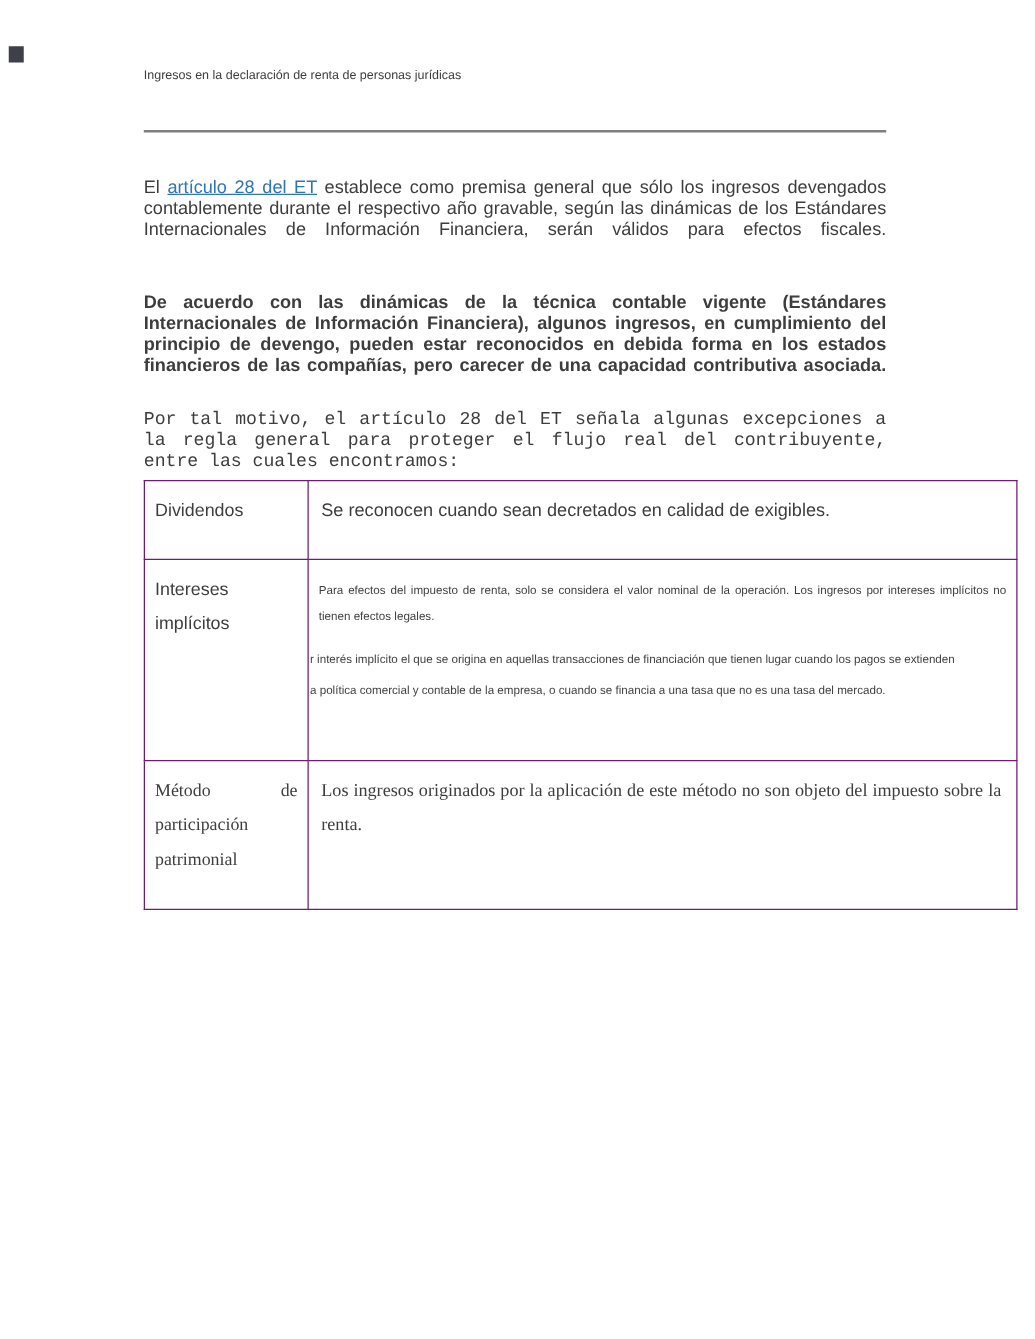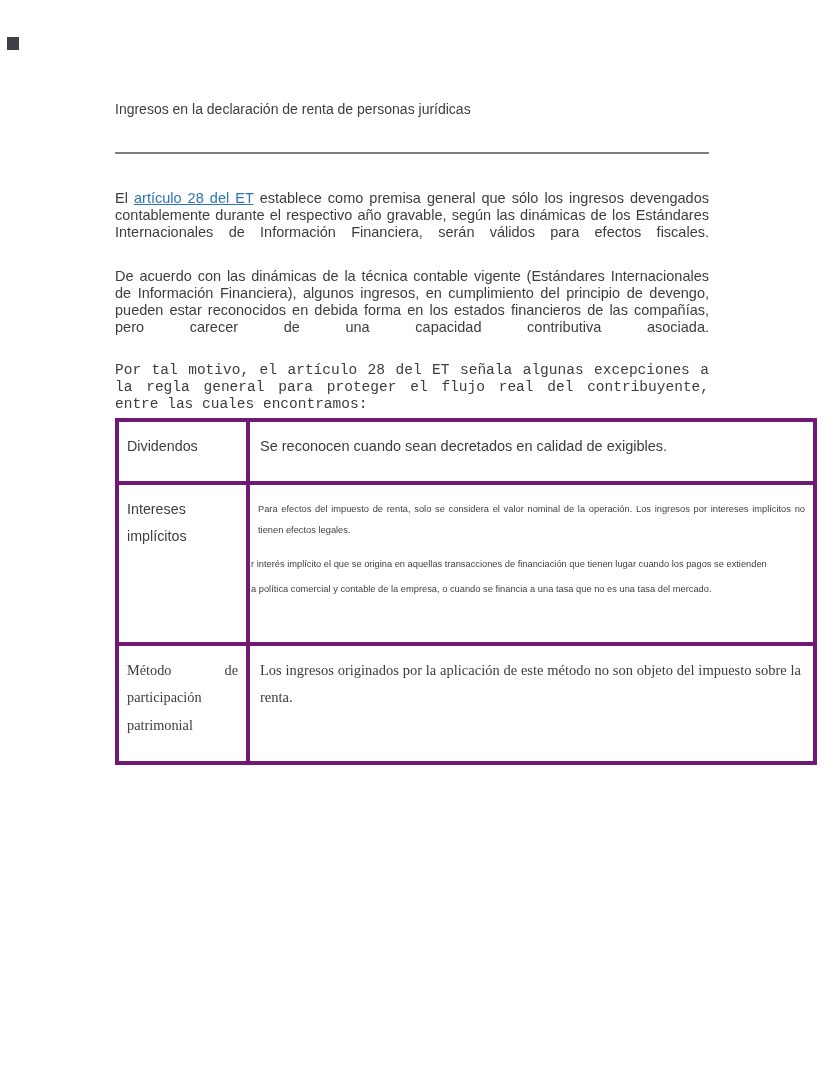--- a/index.html
+++ b/index.html
@@ -23,55 +23,55 @@
     height: 13px;
     background: #3f3f49;
   }
   .content {
     position: absolute;
     left: 115px;
     top: 0;
     width: 698px;
   }
   .doc-title {
-    margin-top: 100px;
-    font-size: 14px;
+    margin-top: 52px;
+    font-size: 10px;
     line-height: 18px;
     width: 594px;
   }
   .rule {
     margin-top: 34px;
     width: 594px;
     height: 2px;
     background: #7f7f7f;
   }
   .para {
     width: 594px;
     margin: 0;
     font-size: 14.5px;
     line-height: 17px;
     text-align: justify;
   }
   .para.justify-last { text-align-last: justify; }
   .p1 { margin-top: 36px; }
-  .p2 { margin-top: 27px; }
+  .p2 { margin-top: 41px; font-weight: bold; }
   .p3 { margin-top: 26px; font-family: Liberation Mono, monospace; }
   .doc-link {
     color: #2e75b6;
     text-decoration: underline;
     cursor: pointer;
   }
   table.exceptions {
     margin-top: 5px;
     border-collapse: collapse;
     table-layout: fixed;
     width: 698px;
   }
   table.exceptions td {
-    border: 4px solid #701a75;
+    border: 1px solid #701a75;
     vertical-align: top;
     overflow: hidden;
   }
   col.c-term { width: 131px; }
   col.c-desc { width: 567px; }
   tr.r1 { height: 63px; }
   tr.r2 { height: 87px; }
   tr.r3 { height: 161px; }
   tr.r4 { height: 119px; font-family: Liberation Serif, serif; }
   td.term {

